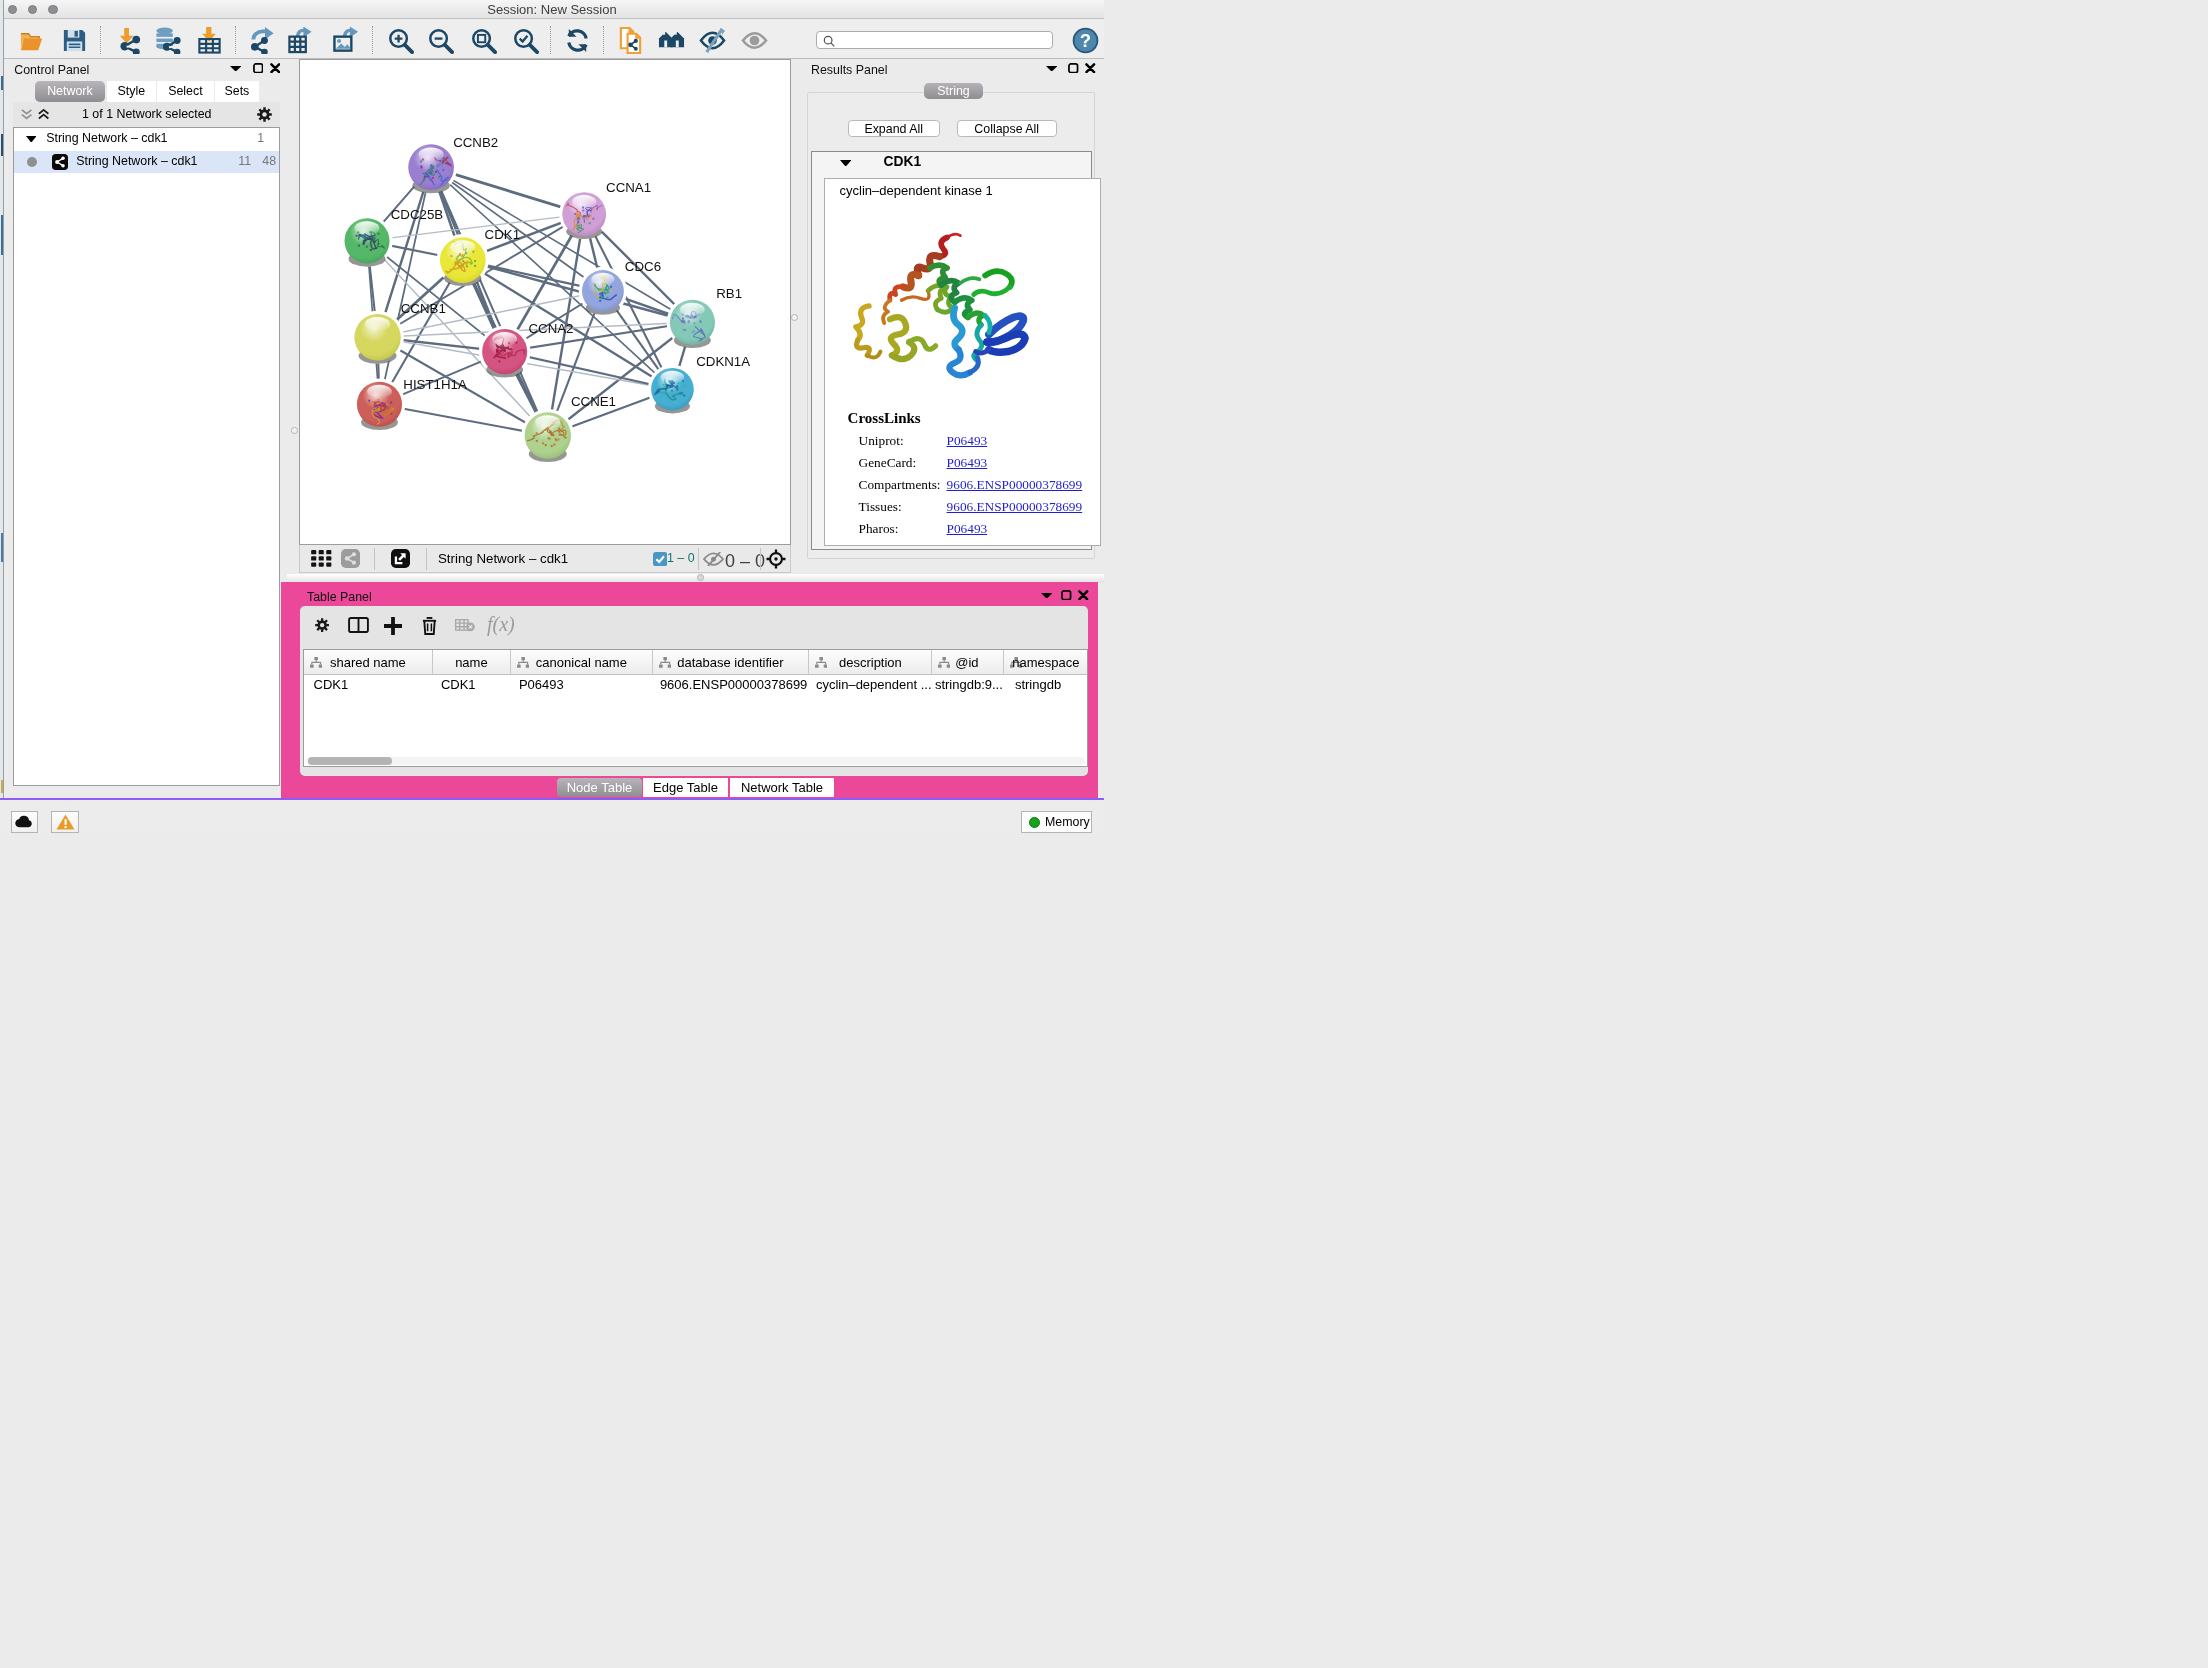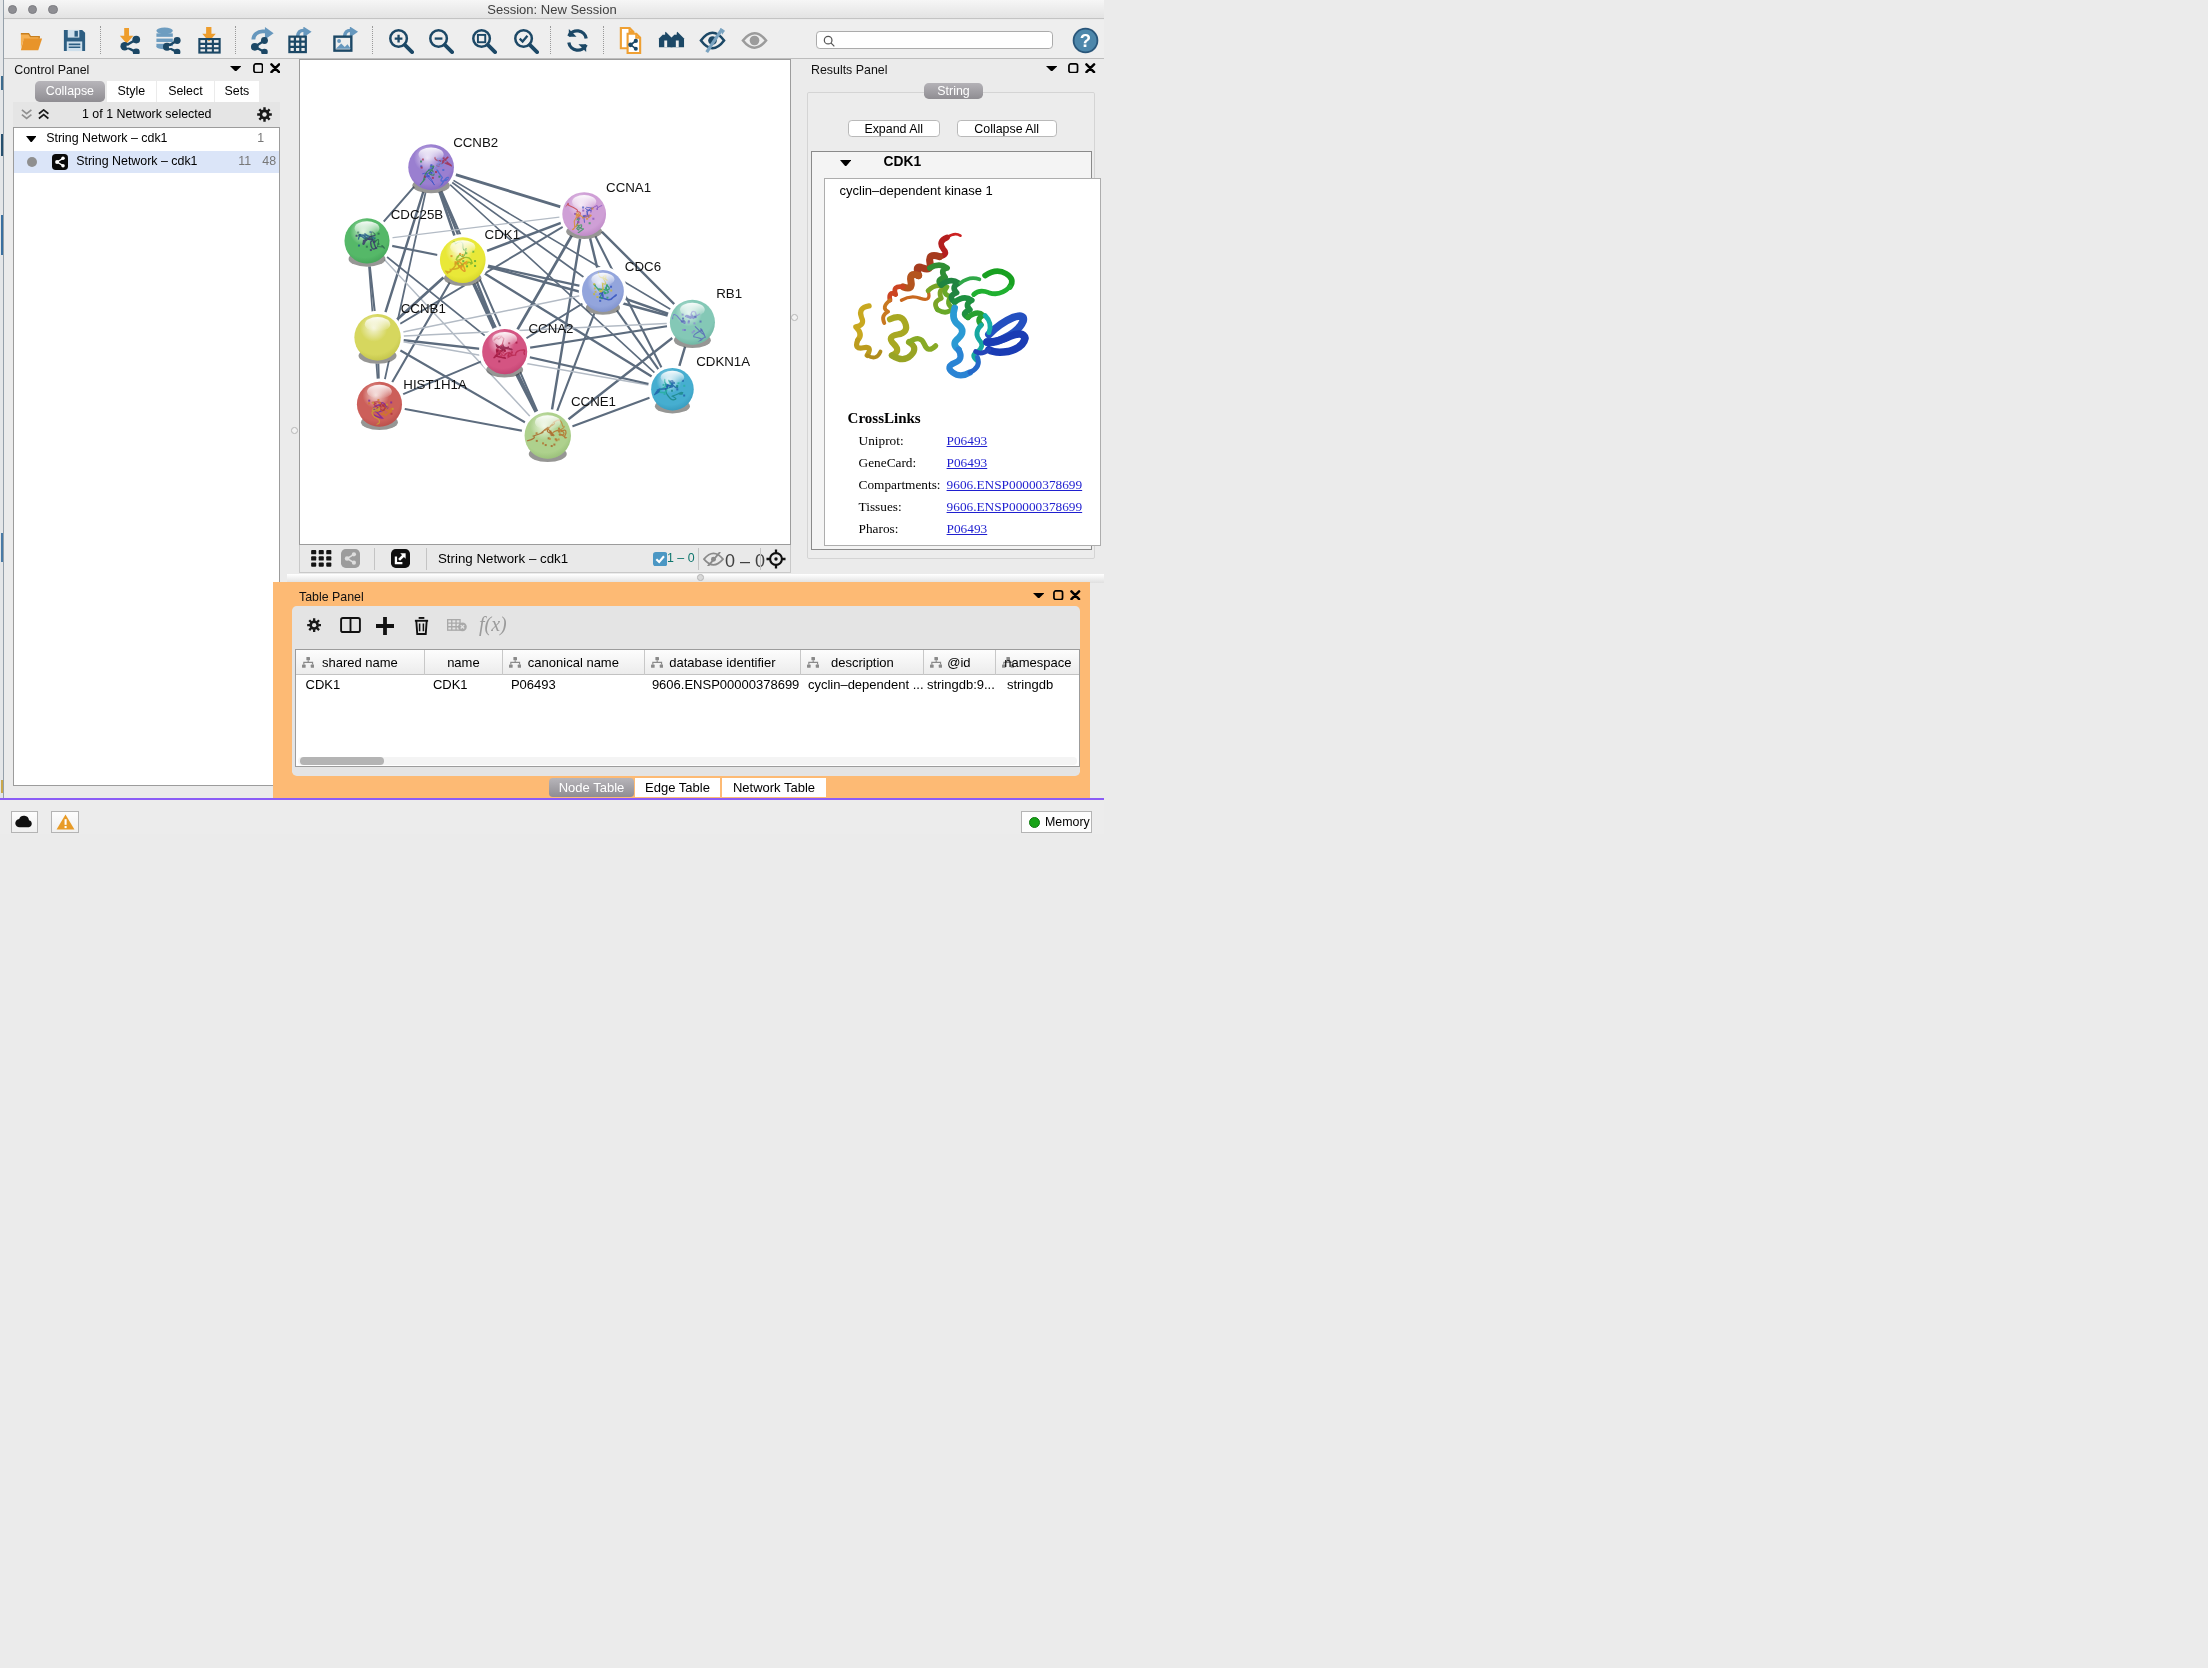--- a/index.html
+++ b/index.html
@@ -38,21 +38,21 @@
 
 #rp{position:absolute;left:791px;top:59px;width:313px;height:515px;background:#ebebeb;}
 #rpbox{position:absolute;left:15.7px;top:33px;width:288px;height:467px;background:#ececec;
  border:1px solid #d4d4d4;border-radius:1.9px;}
 #stringtab{position:absolute;left:133px;top:24px;width:59px;height:16px;
  background:linear-gradient(#b4b2b7,#8f8d92);border-radius:4.8px 4.8px 4.8px 4.8px;color:#fff;
  font-size:12.4px;text-align:center;line-height:16px;}
 #rpinner{position:absolute;left:2.9px;top:58px;width:281px;height:399px;background:#f4f4f4;
  border:1.4px solid #8a8a8a;}
 
-#tp{position:absolute;left:273px;top:582px;width:817px;height:216px;background:#fdba74;}
+#tp{position:absolute;left:281px;top:582px;width:817px;height:216px;background:#ec4899;}
 #tpbox{position:absolute;left:19px;top:24px;width:788px;height:170px;background:#e4e4e4;
  border-radius:4.8px;}
 #tptable{position:absolute;left:2.9px;top:43px;width:785px;height:118px;background:#fff;
  border:1px solid #9c9c9c;}
 .btab{position:absolute;top:196px;height:19px;background:#fff;color:#000;font-size:13px;
  text-align:center;line-height:19px;}
 
 #statusbar{position:absolute;left:0;top:798px;width:1104px;height:36px;background:#ececec;
  border-top:2px solid #8b5cf6;}
 .sbtn{position:absolute;top:10.5px;width:27.6px;height:22px;background:linear-gradient(#fdfdfd,#f0f0f0);
@@ -220,21 +220,21 @@
  <div class="pttl" style="position:absolute;left:12.4px;top:3.8px">Control Panel</div>
  <svg class="abs" style="left:228px;top:6.7px" width="11.4" height="5.7" viewBox="0 0 12 6">
         <path d="M0 0h12L6 6z"></path>
       </svg>
  <svg class="abs" style="left:251px;top:3.8px" width="10.5" height="10.5" viewBox="0 0 11 11">
         <rect x="1" y="1" width="9" height="9" rx="2" fill="none" stroke="#000" stroke-width="1.8"></rect>
       </svg>
  <svg class="abs" style="left:268px;top:3.8px" width="10.5" height="10.5" viewBox="0 0 11 11">
         <path d="M1.5 1.5l8 8M9.5 1.5l-8 8" stroke="#000" stroke-width="2.6" stroke-linecap="round"></path>
       </svg>
- <div class="tab tabsel" style="left:33px;width:70px;">Collapse</div>
+ <div class="tab tabsel" style="left:33px;width:70px;">Network</div>
  <div class="tab" style="left:105px;width:49px;">Style</div>
  <div class="tab" style="left:155px;width:57px;">Select</div>
  <div class="tab" style="left:213px;width:44px;">Sets</div>
  <div id="cpsub">
   <svg class="abs" style="left:6.7px;top:6.7px" width="13.3" height="11.4" viewBox="0 0 14 12">
           <path d="M2 1l5 4 5-4M2 6l5 4 5-4" fill="none" stroke="#909090" stroke-width="1.8"></path>
         </svg>
   <svg class="abs" style="left:24px;top:6.7px" width="13.3" height="11.4" viewBox="0 0 14 12">
           <path d="M2 5 7 1l5 4M2 10 7 6l5 4" fill="none" stroke="#1a1a1a" stroke-width="1.8"></path>
         </svg>

